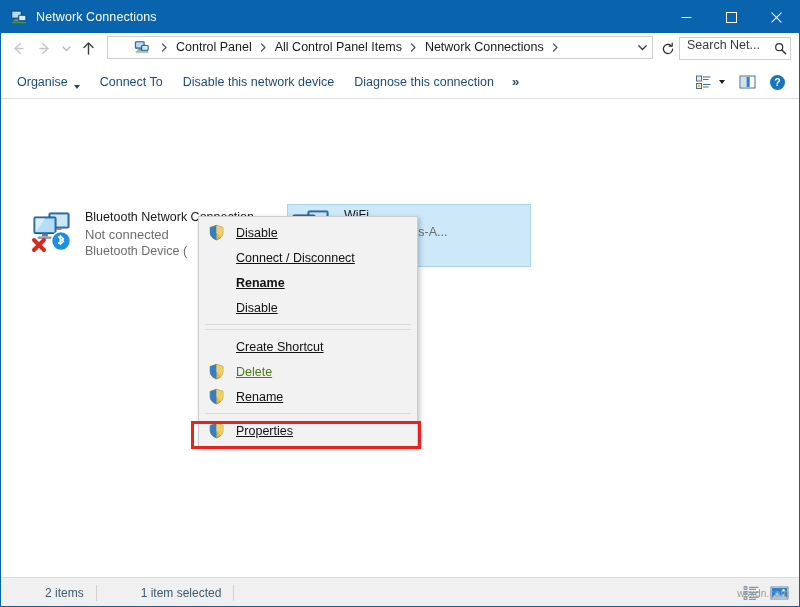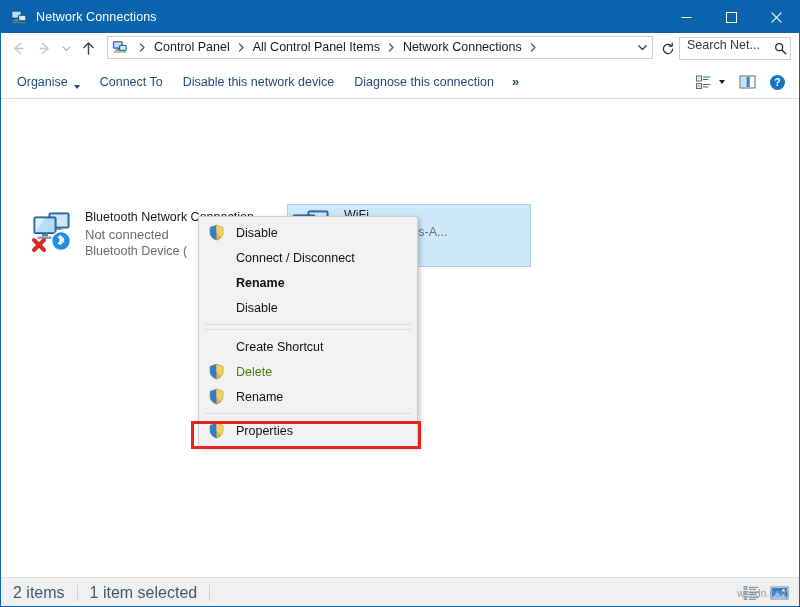--- a/index.html
+++ b/index.html
@@ -89,20 +89,21 @@
   #addressbar {
     flex: 1 1 auto;
     height: 23px;
     margin: 0 4px 3px 6px;
     border: 1px solid #cfcfcf;
     background: #ffffff;
     display: flex;
     align-items: center;
     box-sizing: border-box;
     min-width: 0;
+    padding-left: 22px;
   }
   #addr-icon {
     width: 16px; height: 16px;
     margin: 0 4px 0 4px;
     flex: 0 0 auto;
     position: relative;
   }
   .crumb {
     font-size: 12.5px;
     color: #1a1a1a;
@@ -272,20 +273,21 @@
   }
   .ctx-item {
     height: 25px;
     display: flex;
     align-items: center;
     font-size: 12.5px;
     color: #111111;
     padding-left: 4px;
     box-sizing: border-box;
     position: relative;
+    text-decoration: underline;
   }
   .ctx-item.bold { font-weight: bold; }
   .ctx-item.disabled { color: #4d7c0f; }
   .ctx-shield {
     width: 17px; height: 17px;
     flex: 0 0 auto;
     margin-right: 0;
     position: relative;
   }
   .ctx-iconslot {
@@ -318,27 +320,28 @@
   #statusbar {
     position: relative;
     height: 30px;
     background: #f0f0f0;
     border-top: 1px solid #dcdcdc;
     display: flex;
     align-items: center;
     box-sizing: border-box;
   }
   .status-cell {
-    font-size: 16px;
+    font-size: 12px;
     color: #3c5a72;
     padding: 0 12px;
     height: 18px;
     display: flex;
     align-items: center;
     white-space: nowrap;
+    margin-left: 32px;
   }
   .status-div {
     width: 1px;
     height: 16px;
     background: #d2d2d2;
   }
   #status-views {
     position: absolute;
     right: 8px;
     top: 0;

